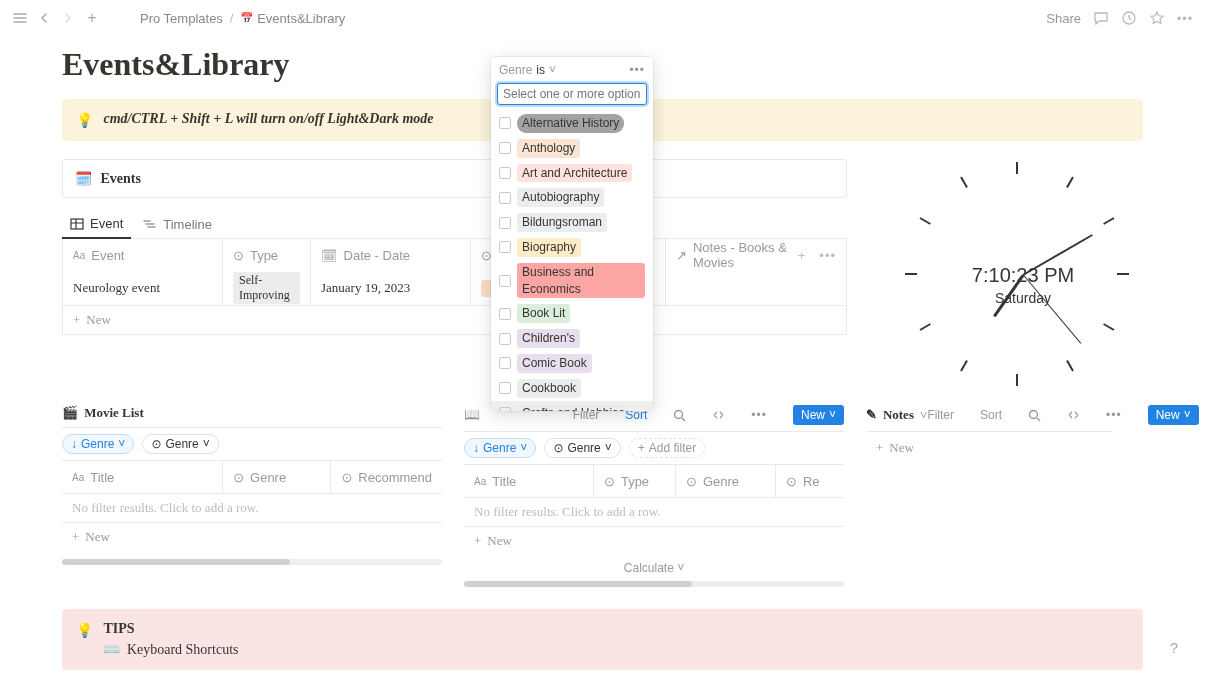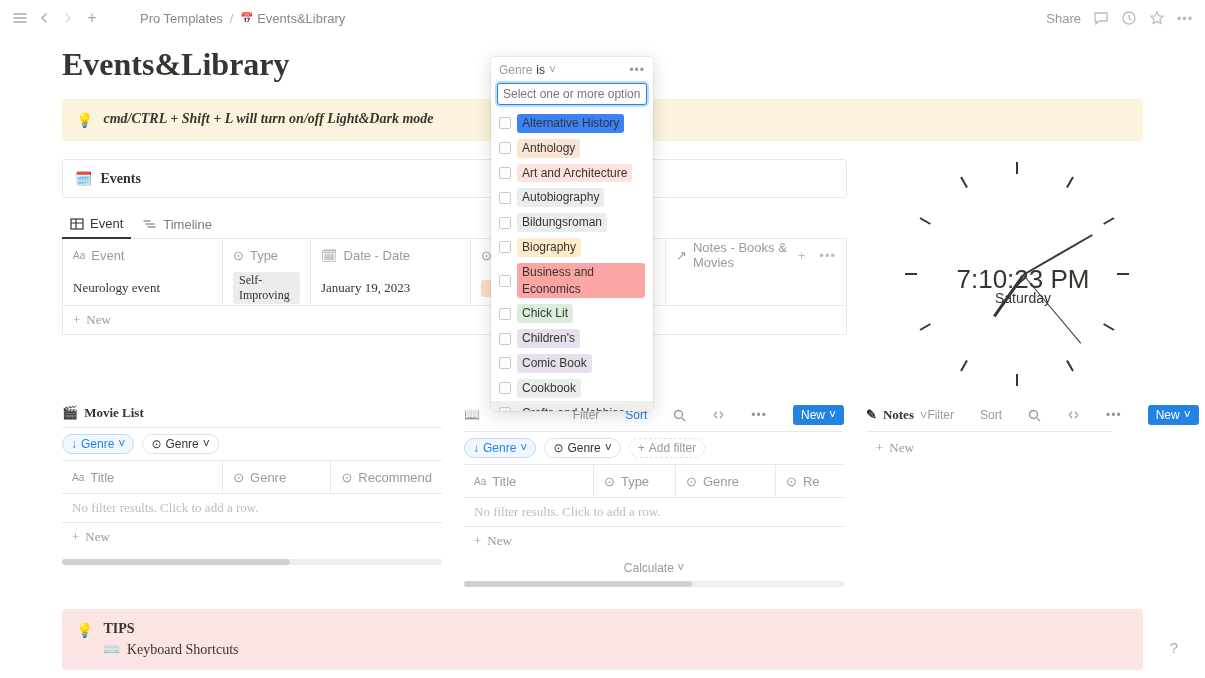--- a/index.html
+++ b/index.html
@@ -46,35 +46,35 @@
   .chip.blue { color:#2383e2; border-color:#c2dcf5; background:#f0f7fe;}
   .chip.dashed { border-style:dashed; color:#9b9a97; }
   .ptable { border-top:1px solid #e9e9e7; }
   .prow { display:flex; border-bottom:1px solid #e9e9e7; font-size:13px; }
   .pcol { padding:6px 10px; color:#9b9a97; display:flex; align-items:center; gap:6px; height:32px; border-right:1px solid #e9e9e7; }
   .pcol:last-child { border-right:none; }
   .pempty { padding:6px 10px; color:#bdbdbb; font-size:13px; font-family: Georgia, serif; border-bottom:1px solid #e9e9e7;}
   .addrow { padding:6px 10px; color:#9b9a97; font-size:13px; display:flex; gap:6px; align-items:center; cursor:pointer; font-family: Georgia, serif;}
   .calc { text-align:center; color:#9b9a97; font-size:12px; padding:6px 0; }
   .clock-widget { position:absolute; right: 62px; top: 118px; width: 240px; height:240px; }
-  .clock-time { text-align:center; font-size:26px; color:#37352f; position:absolute; top:110px; left:0; right:0; font-weight:500;}
+  .clock-time { text-align:center; font-size:20px; color:#37352f; position:absolute; top:110px; left:0; right:0; font-weight:500;}
   .clock-day { text-align:center; font-size:14px; color:#37352f; position:absolute; top:136px; left:0; right:0; }
   .tick { position:absolute; width:12px; height:2px; background:#37352f; left:50%; top:50%; transform-origin:left center; }
   .hand { position:absolute; left:50%; top:50%; background:#37352f; height:2px; transform-origin:left center; }
   .dropdown { position:fixed; left:491px; top:57px; width:162px; background:#fff; border-radius:4px; box-shadow:0 4px 18px rgba(0,0,0,0.15), 0 0 0 1px rgba(15,15,15,0.05); z-index:50; font-size:12px; }
   .dd-head { padding:6px 8px; color:#9b9a97; display:flex; align-items:center; gap:4px; }
   .dd-head .more { margin-left:auto; cursor:pointer; }
   .dd-input { margin:0 6px 6px 6px; }
   .dd-input input { width:100%; border:1px solid #2383e2; border-radius:3px; padding:3px 5px; font-size:12px; outline:none; box-shadow:0 0 0 2px rgba(35,131,226,0.3);}
   .dd-list { max-height:300px; overflow:hidden; padding-bottom:4px; }
   .dd-item { display:flex; align-items:center; gap:6px; padding:3px 8px; cursor:pointer; }
   .dd-item:hover, .dd-item.hover { background:#efefee; }
   .cb { width:12px; height:12px; border:1px solid #c9c8c6; border-radius:2px; flex:0 0 auto; }
   .otag { display:inline-block; padding:1px 5px; border-radius:3px; font-size:12px; line-height:1.4; }
-  .c-orange { background:#3b82f6; }
+  .c-orange { background:#a3a3a3;border-radius:9px; }
   .c-peach  { background:#f9e4d6; }
   .c-gray   { background:#ebeced; }
   .c-yellow { background:#fdecc8; }
   .c-blue   { background:#fca5a5; }
   .c-green  { background:#dbeddb; }
   .c-purple { background:#e8deee; }
   .c-red    { background:#ffe2dd; }
   .c-default{ background:#ebeced; }
   .hscroll { height:6px; background:#eee; border-radius:3px; margin-top:8px; position:relative; }
   .hscroll .thumb { position:absolute; left:0; top:0; height:6px; width:60%; background:#d0d0cf; border-radius:3px; }
@@ -406,21 +406,21 @@
       <div class="dd-item">
         <span class="cb"></span>
         <span class="otag c-yellow">Biography</span>
       </div>
       <div class="dd-item">
         <span class="cb"></span>
         <span class="otag c-blue">Business and Economics</span>
       </div>
       <div class="dd-item">
         <span class="cb"></span>
-        <span class="otag c-green">Chick Lit</span>
+        <span class="otag c-green">Book Lit</span>
       </div>
       <div class="dd-item">
         <span class="cb"></span>
         <span class="otag c-purple">Children's</span>
       </div>
       <div class="dd-item">
         <span class="cb"></span>
         <span class="otag c-purple">Comic Book</span>
       </div>
       <div class="dd-item">

